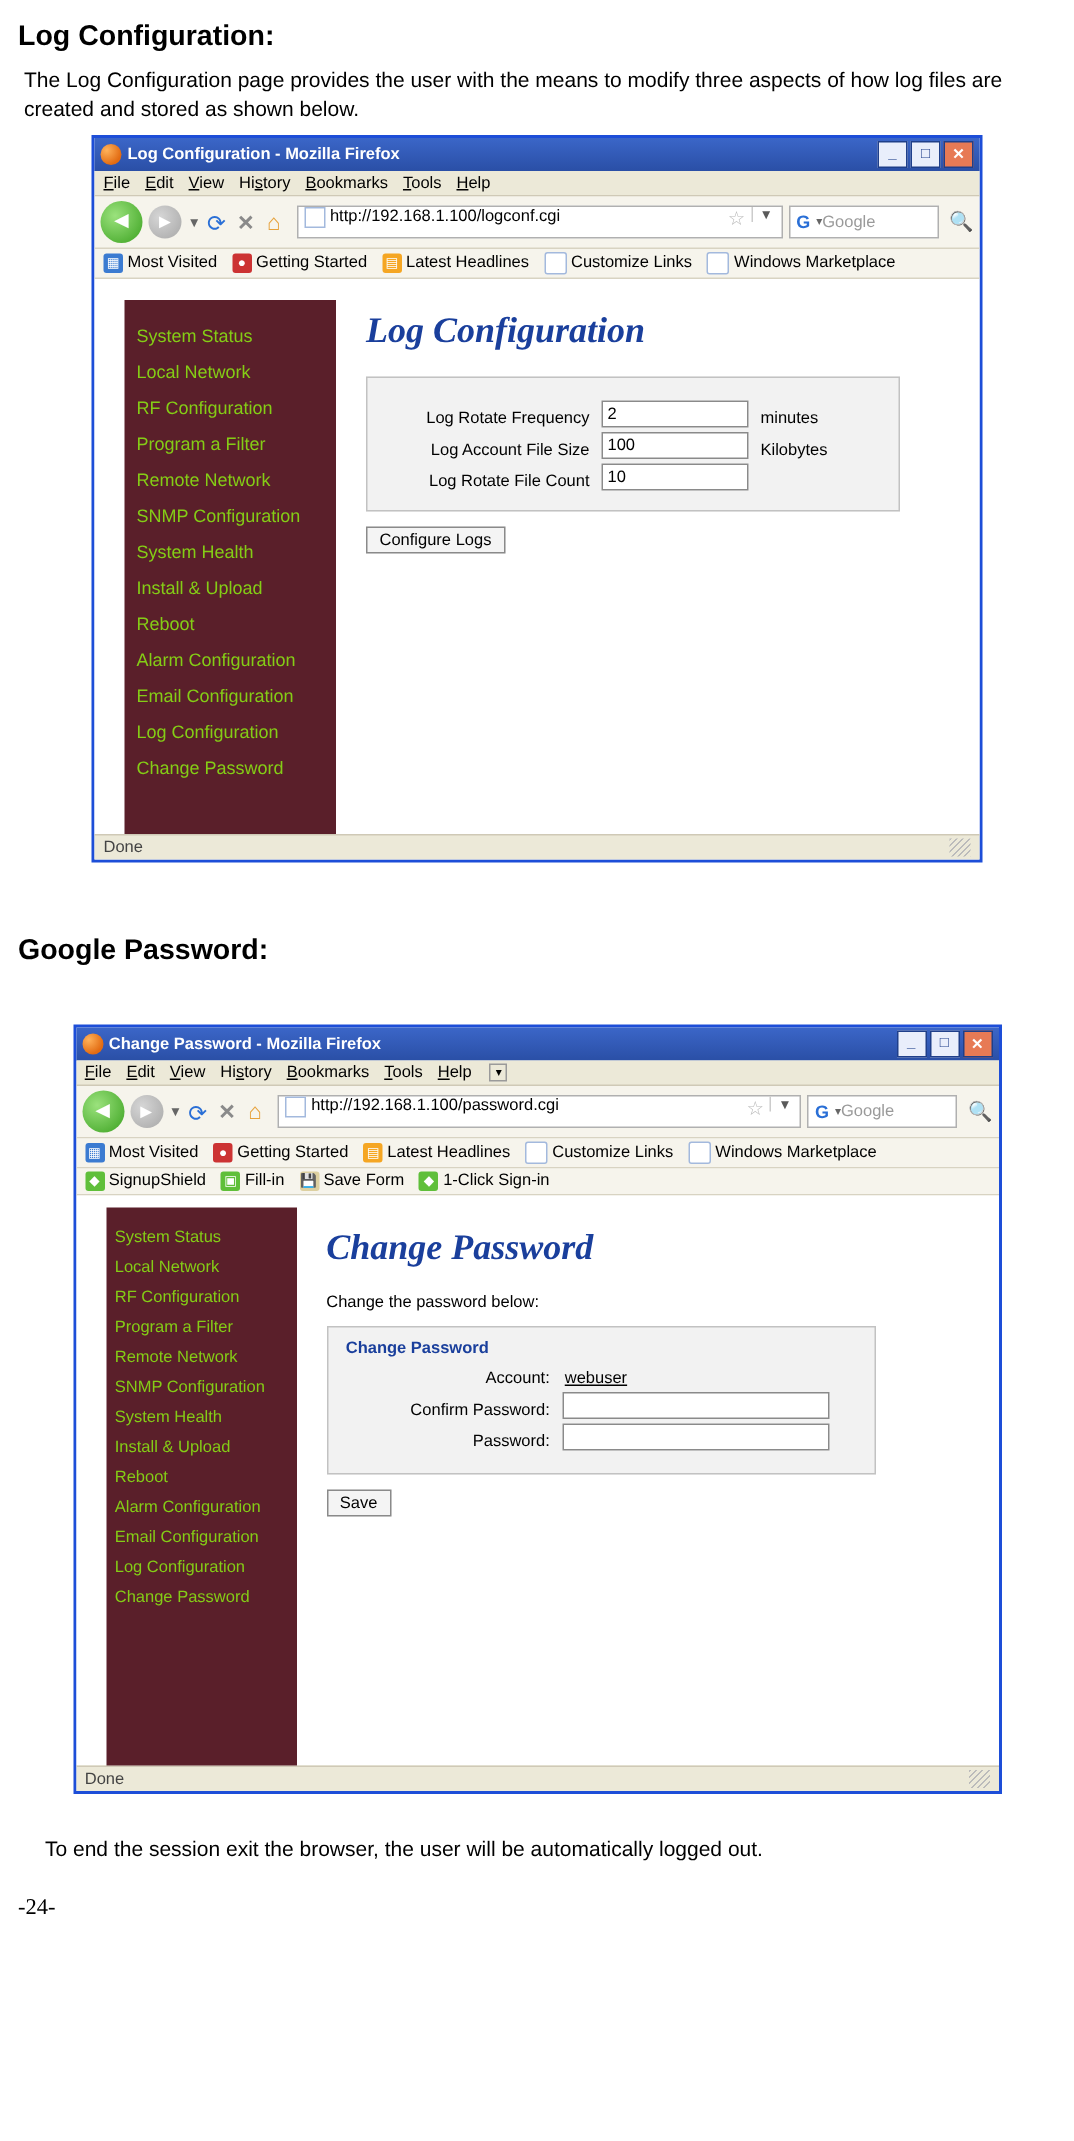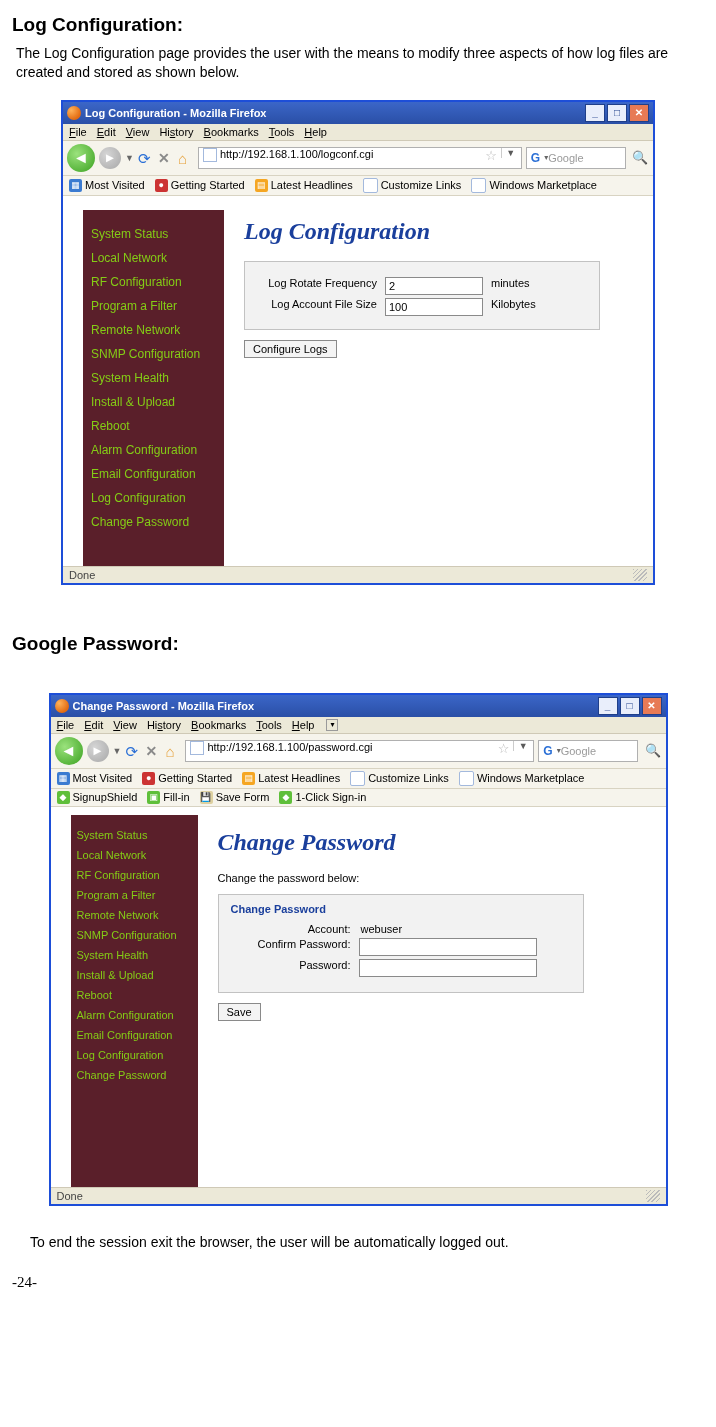--- a/index.html
+++ b/index.html
@@ -11,21 +11,21 @@
     box-sizing: border-box;
     color: #000;
   }
   .doc-heading {
     font-weight: bold;
     font-size: 19px;
     margin: 4px 0 8px;
   }
   .doc-text {
     font-size: 14px;
-    margin: 2px 4px 18px;
+    margin: 2px 4px 8px;
     line-height: 1.35;
   }
   .doc-footer {
     font-size: 14px;
     margin: 28px 0 24px 18px;
   }
   .page-num {
     text-align: left;
     font-family: "Times New Roman", serif;
     font-size: 15px;
@@ -180,31 +180,31 @@
   }
   .form-panel.small { width: 340px; padding: 8px 12px 12px; }
   .form-panel .legend {
     font-size: 11px;
     font-weight: bold;
     color: #1a3f9c;
     margin-bottom: 8px;
   }
   .form-row {
     display: flex;
-    align-items: flex-start;
-    font-size: 11px;
-    margin: 3px 0;
+    align-items: flex-end;
+    font-size: 11px;
+    margin: 3px 16px;
   }
   .form-row .lbl { width: 120px; text-align: right; padding-right: 8px; }
   .form-row .val-input {
     width: 90px; height: 16px; border: 1px solid #8a8a8a; background:#fff;
     font-size:11px; padding: 0 3px;
   }
   .form-row .unit { padding-left: 8px; }
-  .form-row .val-text { font-size:11px; padding-left:2px; }
+  .form-row .val-text { font-size:11px; padding-left:2px;text-decoration:underline; }
   .ui-button {
     font-size: 11px;
     border: 1px solid #8a8a8a;
     background: #f4f4f4;
     padding: 2px 8px;
     margin-top: 10px;
   }
   .statusbar {
     background: #ece9d8;
     border-top: 1px solid #cfc9b6;
@@ -308,20 +308,24 @@
       <div class="form-panel">
         <div class="form-row">
           <span class="lbl">Log Rotate Frequency</span>
           <input class="val-input" value="2" style="">
           <span class="unit">minutes</span>
         </div>
         <div class="form-row">
           <span class="lbl">Log Account File Size</span>
           <input class="val-input" value="100" style="">
           <span class="unit">Kilobytes</span>
+        </div>
+        <div class="form-row">
+          <span class="lbl">Log Rotate File Count</span>
+          <input class="val-input" value="10" style="">
         </div>
       </div>
       <button class="ui-button">Configure Logs</button>
     </div>
   </div>
   <div class="statusbar">
     <span>Done</span>
     <span class="grip"></span>
   </div>
 </div>

